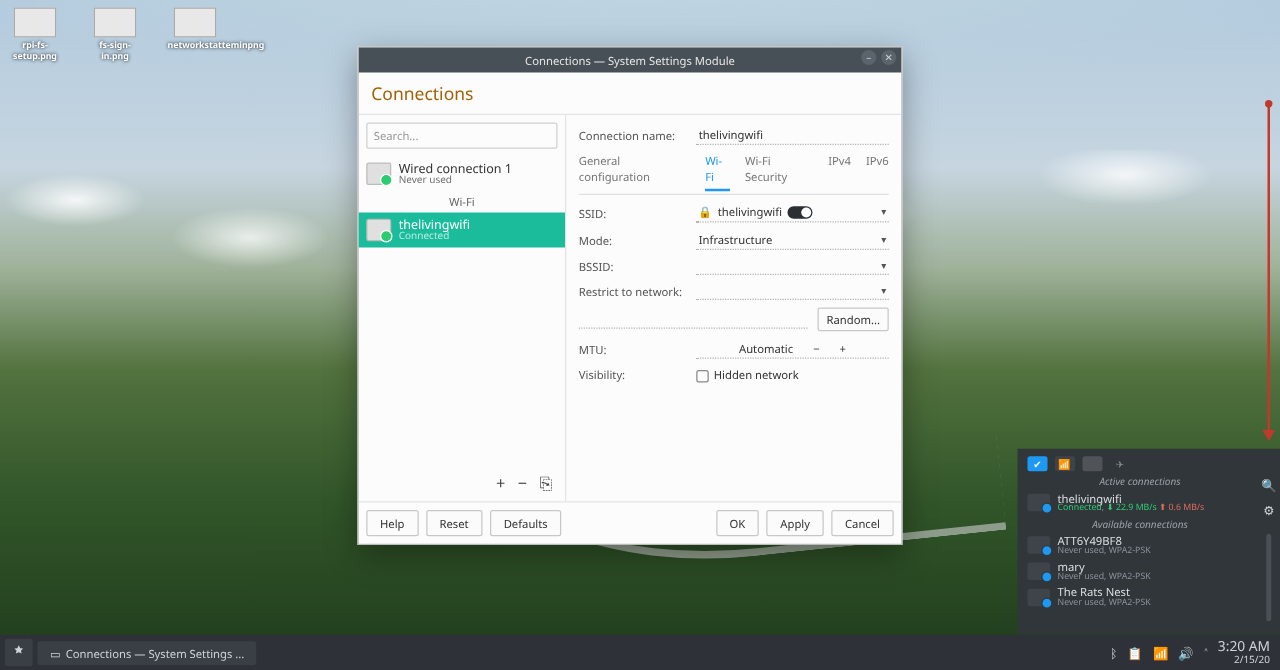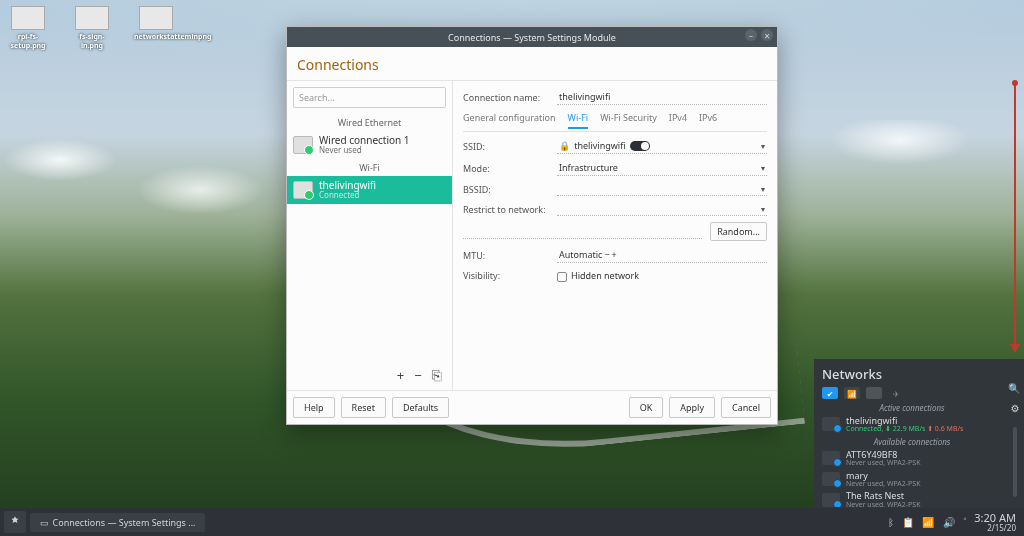--- a/index.html
+++ b/index.html
@@ -19,21 +19,21 @@
   .dicon{width:44px;text-align:center;color:#fff;font-size:7px;text-shadow:0 0 3px #000;}
   .dicon .thumb{width:34px;height:24px;background:#e8e8e8;border:1px solid #aaa;margin:0 auto 2px;}
   
   .taskbar{position:absolute;bottom:0;left:0;right:0;height:28px;background:#2e3238;color:#cfd3d8;display:flex;align-items:center;font-size:10px;}
   .tb-left{display:flex;align-items:center;gap:4px;padding-left:4px;}
   .tb-start{width:22px;height:22px;display:flex;align-items:center;justify-content:center;background:#3a3f46;border-radius:2px;}
   .tb-task{background:#3a3f46;padding:3px 10px;border-radius:2px;display:flex;align-items:center;gap:4px;font-size:9px;}
   .tb-right{margin-left:auto;display:flex;align-items:center;gap:8px;padding-right:8px;}
   .tb-clock{line-height:1.05;text-align:right;}
   
-  .win{position:absolute;top:26px;left:286px;width:492px;height:399px;background:#fcfcfc;color:#333;border:1px solid #bbb;box-shadow:0 8px 24px rgba(0,0,0,.35);display:flex;flex-direction:column;font-size:10px;}
+  .win{position:absolute;top:37px;left:286px;width:436px;height:399px;background:#fcfcfc;color:#333;border:1px solid #bbb;box-shadow:0 8px 24px rgba(0,0,0,.35);display:flex;flex-direction:column;font-size:10px;}
   .win-titlebar{height:20px;background:#475057;color:#e6e6e6;display:flex;align-items:center;justify-content:center;position:relative;font-size:9px;}
   .win-titlebar .ctrls{position:absolute;right:4px;top:2px;display:flex;gap:4px;}
   .win-titlebar .ctrls span{width:12px;height:12px;border-radius:50%;background:#5a646c;display:flex;align-items:center;justify-content:center;font-size:8px;color:#cdd2d7;cursor:pointer;}
   .win-head{padding:8px 10px 6px;font-size:14px;color:#a16207;}
   .win-body{flex:1;display:flex;border-top:1px solid #e4e4e4;}
   .left-pane{width:166px;border-right:1px solid #e4e4e4;display:flex;flex-direction:column;}
   .search{margin:6px;border:1px solid #d0d0d0;border-radius:2px;padding:3px 5px;color:#999;font-size:9px;}
   .group-label{text-align:center;font-size:9px;color:#666;padding:2px 0;}
   .conn-item{display:flex;align-items:center;gap:6px;padding:4px 6px;}
   .conn-item .icn{width:20px;height:18px;background:#e0e0e0;border:1px solid #bbb;border-radius:2px;position:relative;}
@@ -99,21 +99,20 @@
     <span>Connections — System Settings Module</span>
     <div class="ctrls">
       <span>–</span>
       <span>✕</span>
     </div>
   </div>
   <div class="win-head">Connections</div>
   <div class="win-body">
     <div class="left-pane">
       <div class="search">Search...</div>
-      <div class="group-label">Wired Ethernet</div>
       <div class="conn-item">
         <div class="icn"></div>
         <div class="tx">
             <div>Wired connection 1</div>
             <div class="sub">Never used</div>
           </div>
       </div>
       <div class="group-label">Wi-Fi</div>
       <div class="conn-item sel">
         <div class="icn"></div>
@@ -167,21 +166,21 @@
         <span class="fld">
             <span class="chev">▾</span>
           </span>
       </div>
       <div class="row">
         <span class="fld" style="flex:1.6"></span>
         <span class="btn" style="padding:2px 6px">Random...</span>
       </div>
       <div class="row">
         <span class="lab">MTU:</span>
-        <span class="fld" style="justify-content:flex-start;gap:2px;">
+        <span class="fld" style="justify-content:center;gap:16px;">
           <span>Automatic</span>
           <span>−</span>
           <span>+</span>
         </span>
       </div>
       <div class="row">
         <span class="lab">Visibility:</span>
         <span style="display:flex;align-items:flex-end;">
             <span class="chk"></span>
             <span>Hidden network</span>
@@ -197,21 +196,20 @@
     <span class="btn">OK</span>
     <span class="btn">Apply</span>
     <span class="btn">Cancel</span>
   </div>
 </div>
 
 <div class="arrow-line"></div>
 
 <div class="popup">
   <div class="popup-main">
-    <div class="pop-title">Networks</div>
     <div class="pop-toggles">
       <span class="tgl on">✔</span>
       <span class="tgl" style="background:#3e444a">📶</span>
       <span class="tgl"></span>
       <span class="tgl" style="background:transparent;color:#888">✈</span>
     </div>
     <div class="pop-sec">Active connections</div>
     <div class="net-item">
       <div class="ni"></div>
       <div class="ntx">

